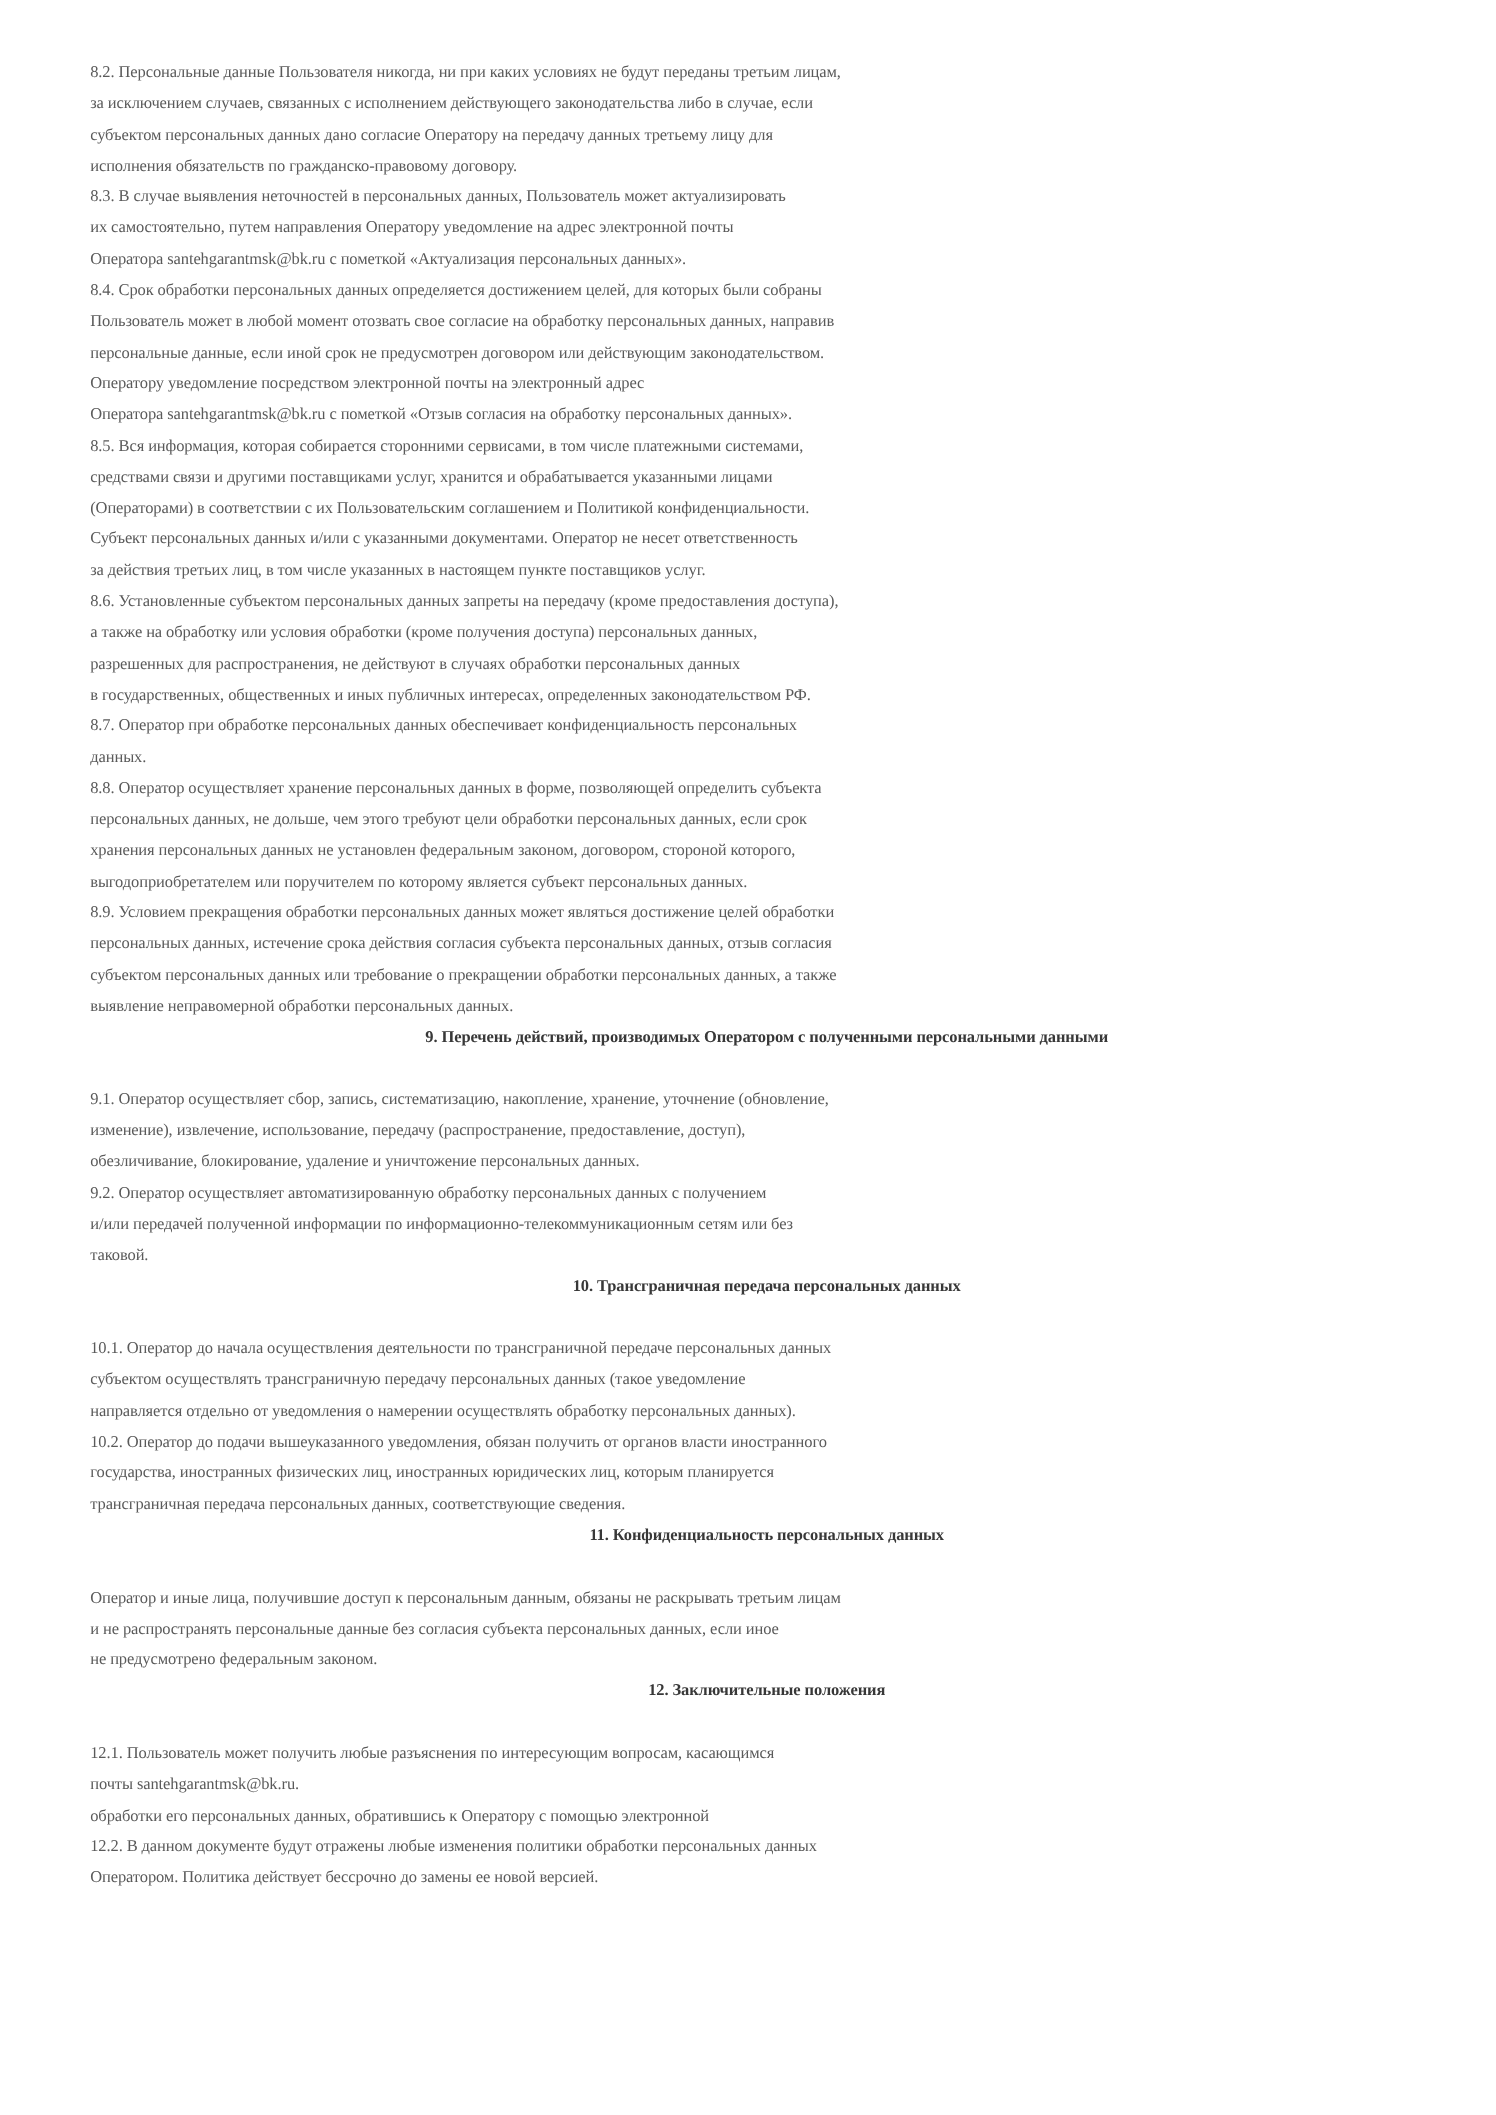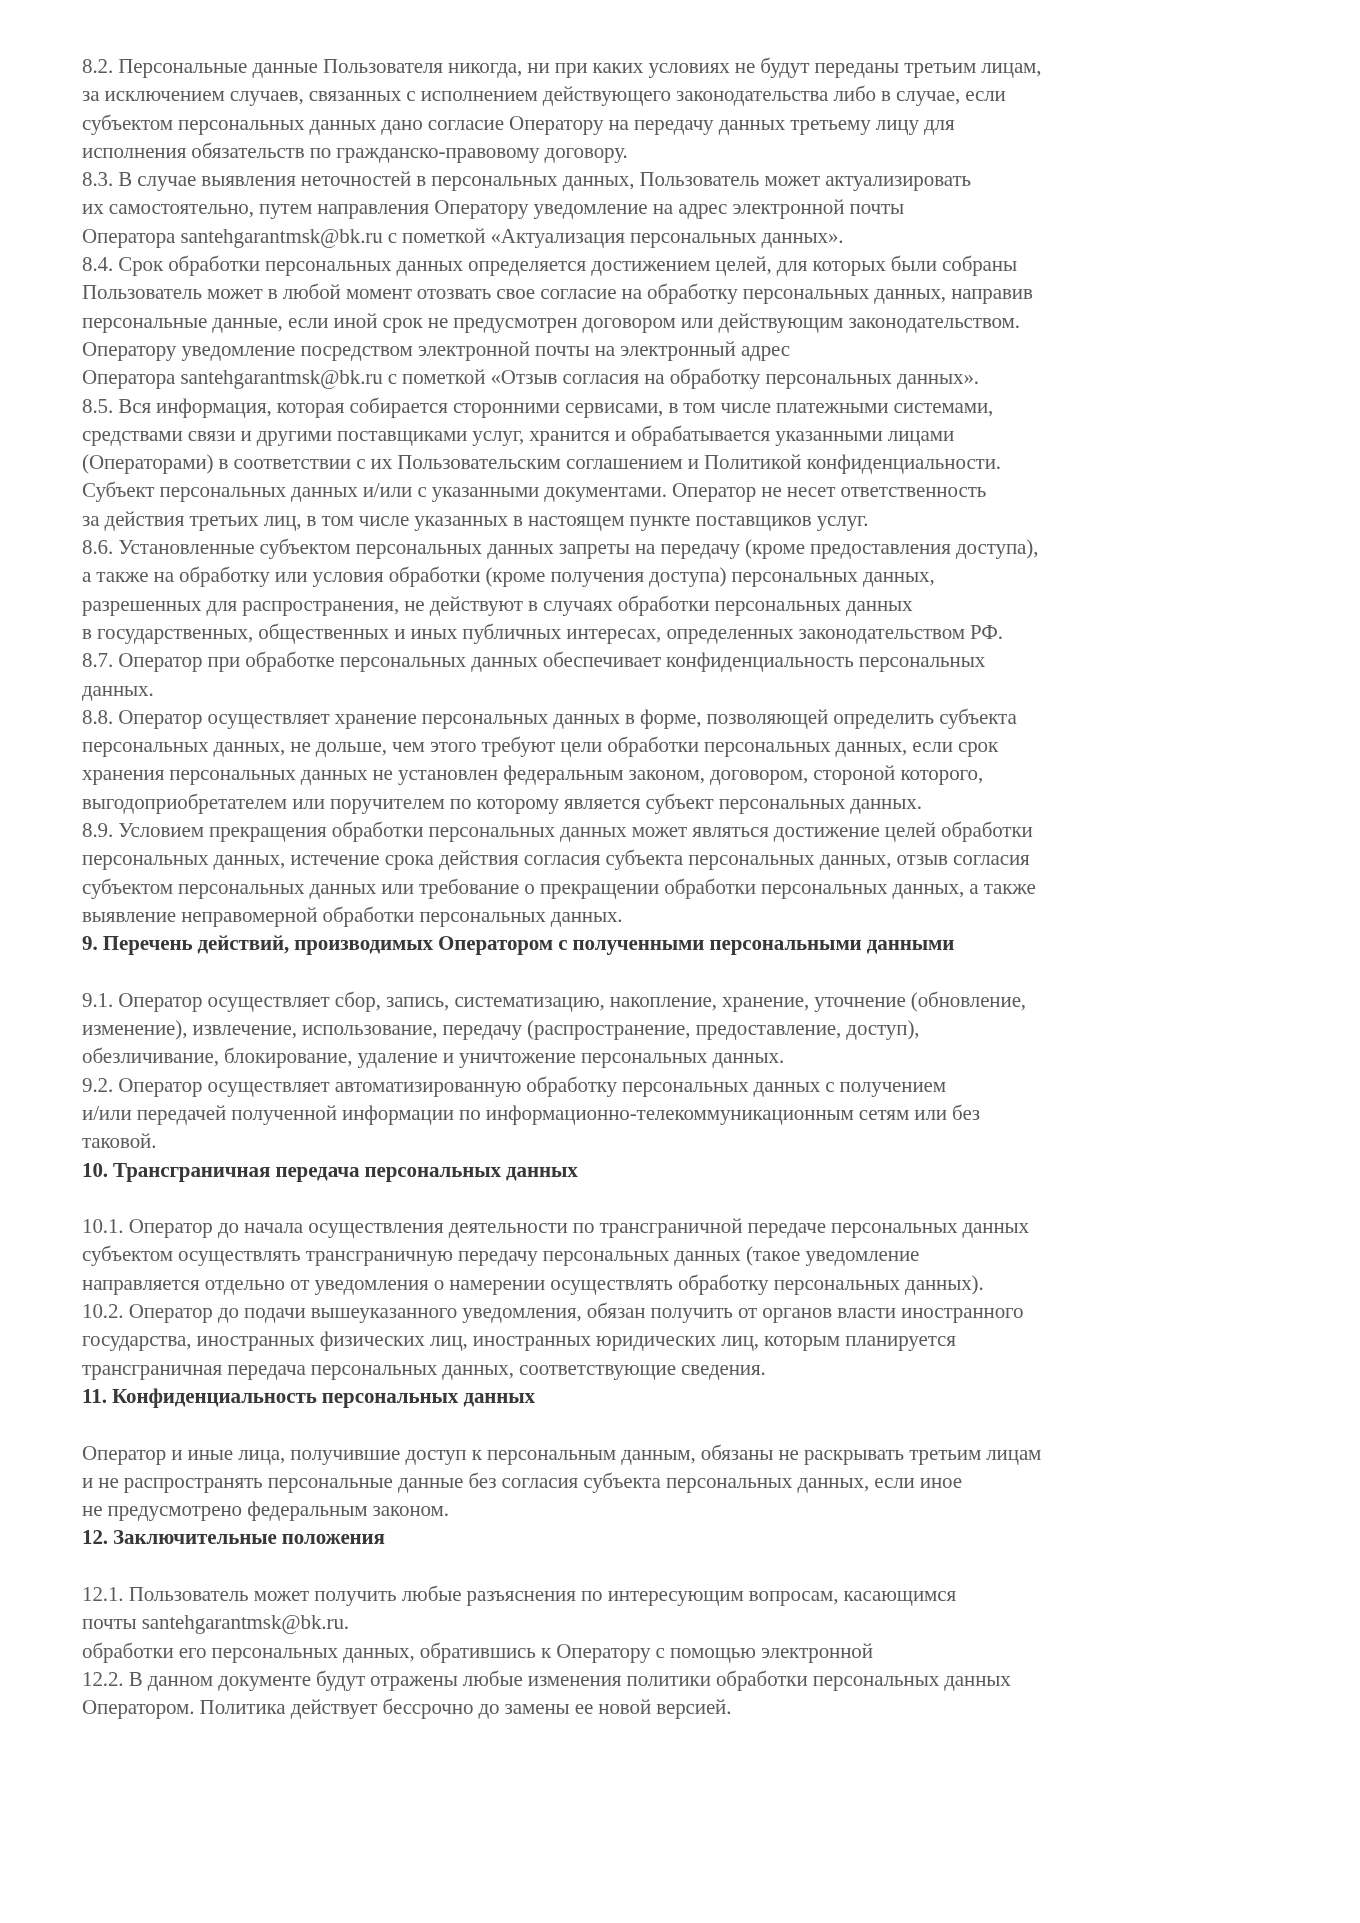--- a/index.html
+++ b/index.html
@@ -12,33 +12,34 @@
       height: 1923px;
       position: relative;
       overflow: hidden;
     }
     .page {
       position: absolute;
       left: 82px;
       top: 52px;
       width: 1230px;
       font-family: "Liberation Serif", "DejaVu Serif", serif;
-      font-size: 21px;
+      font-size: 15px;
       color: #5a5a5a;
       letter-spacing: -0.1px;
     }
     .line {
       display: block;
       height: 28.3px;
       line-height: 28.3px;
       white-space: nowrap;
     }
     .heading {
       font-weight: bold;
       color: #383838;
+      text-align: center;
     }
     .blank {
       display: block;
       height: 28.3px;
     }
   </style>
 </head>
 <body>
 
 <div class="page" id="page">

